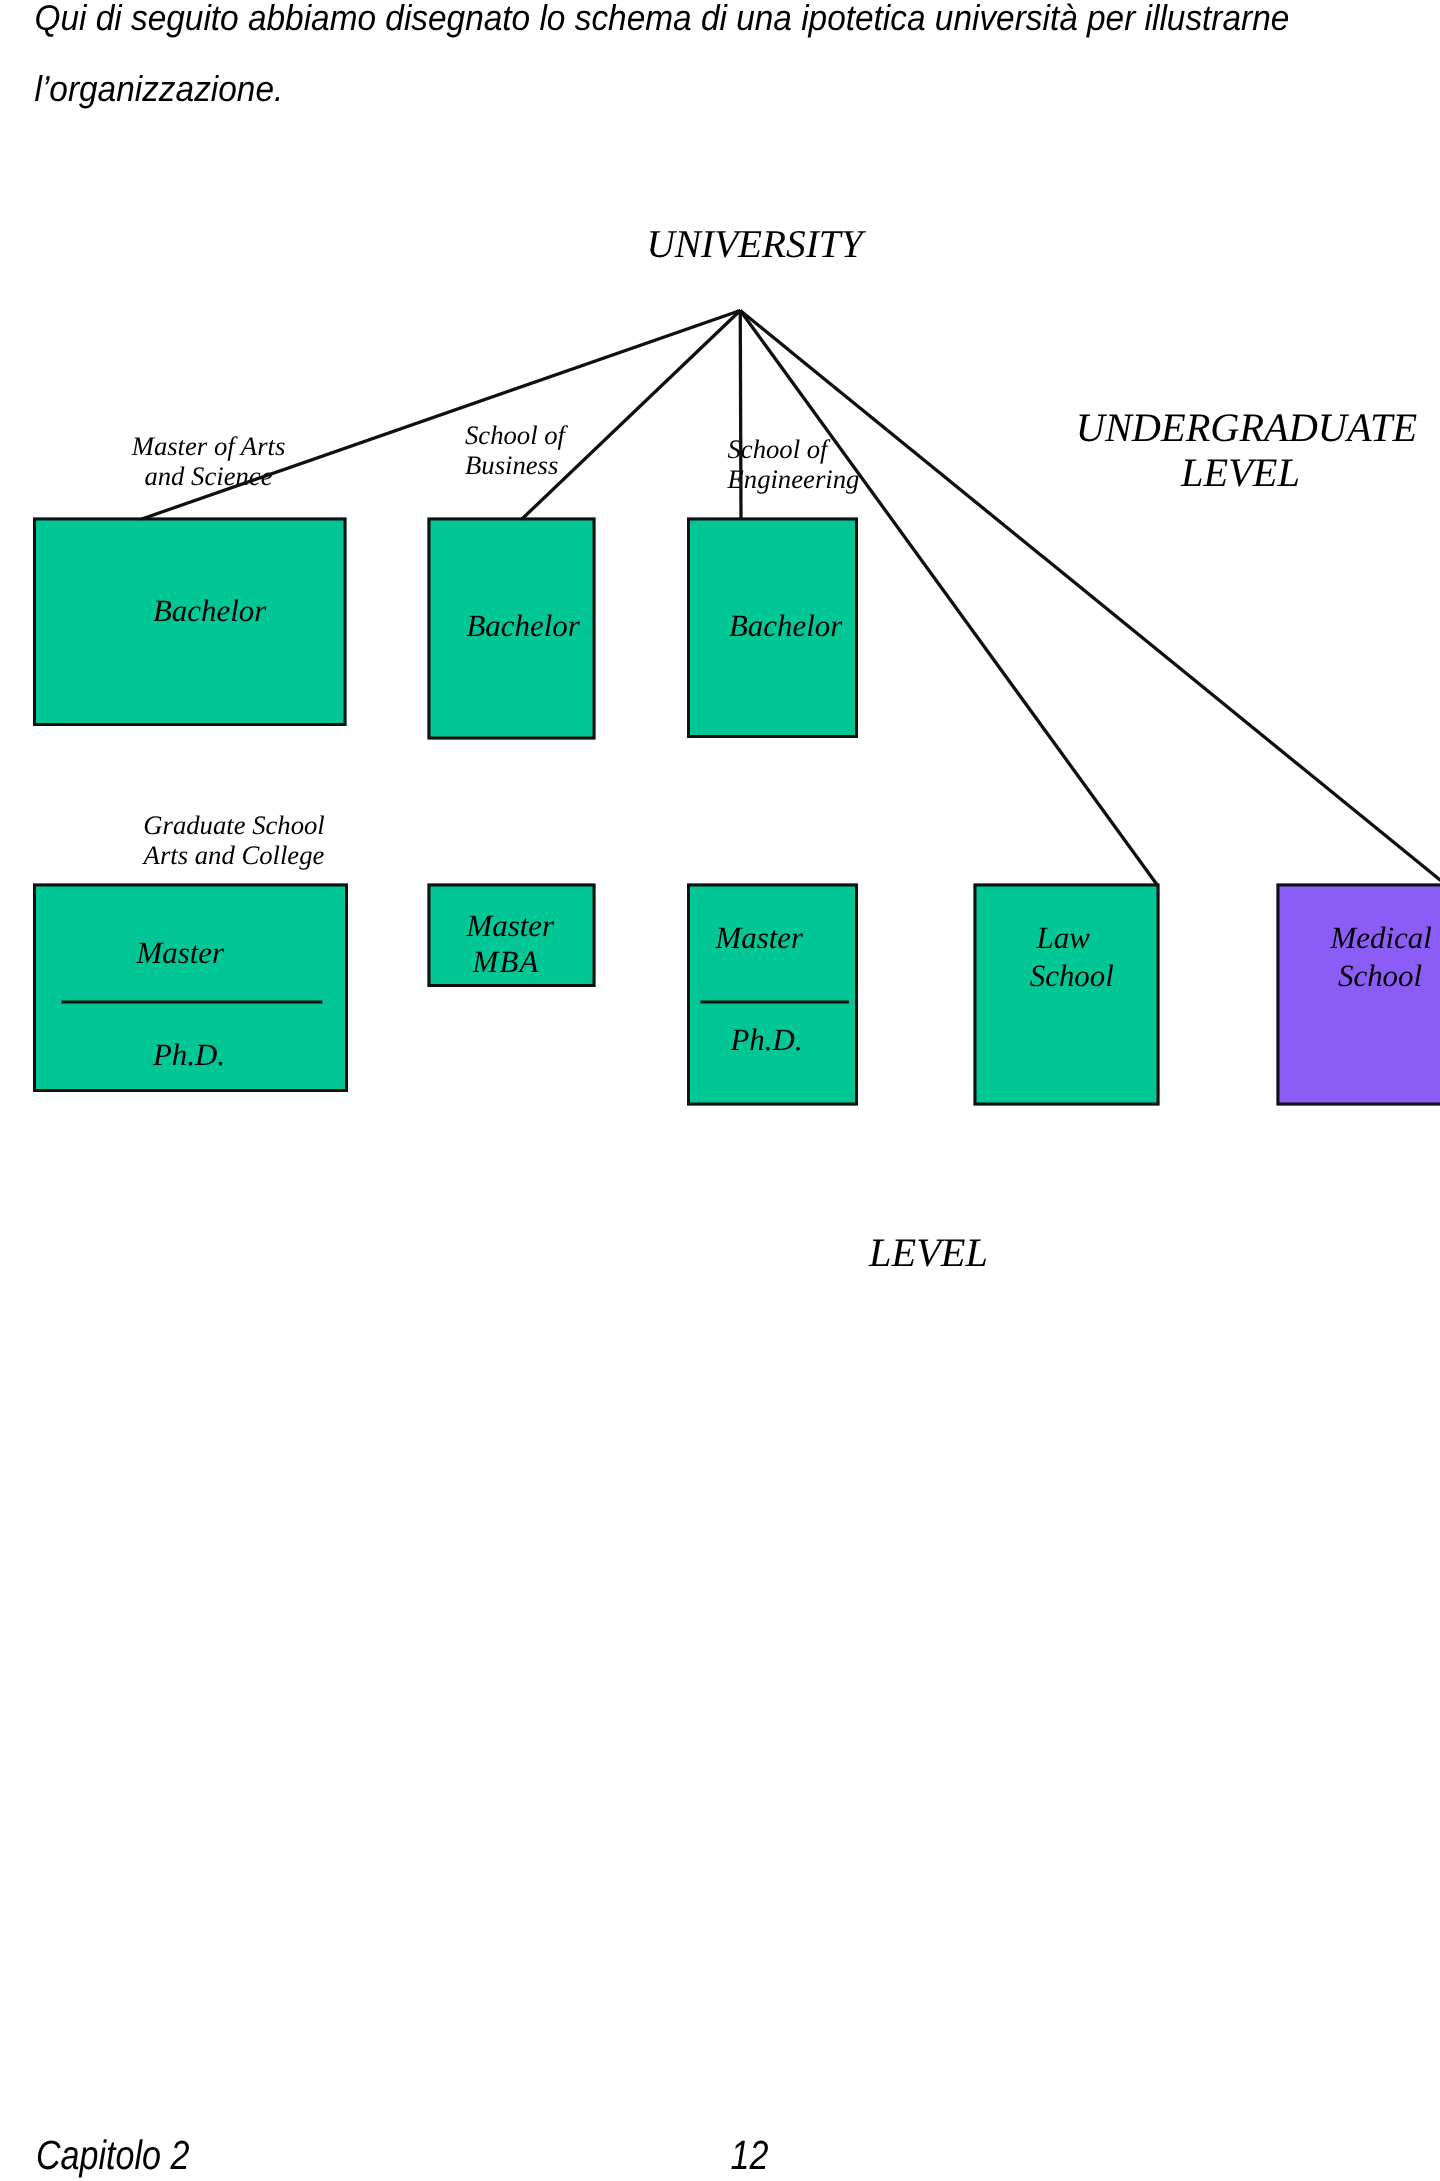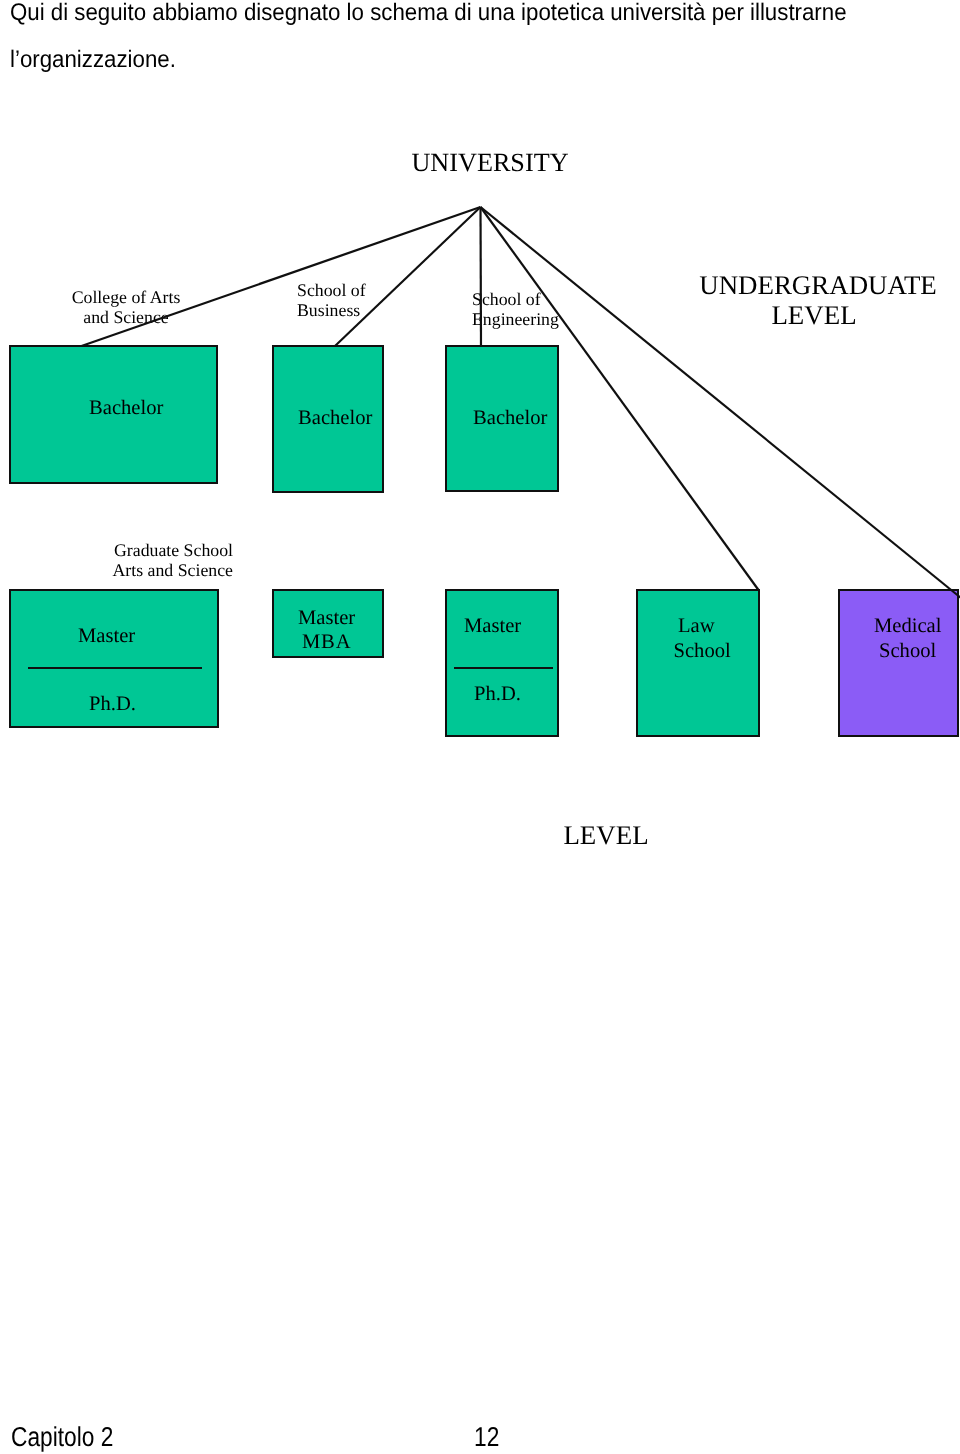--- a/index.html
+++ b/index.html
@@ -1,33 +1,33 @@
 <!DOCTYPE html>
 <html><head>
 <meta charset="utf-8">
 <title>Schema universita</title>
 <style>
   html,body{margin:0;padding:0;}
   body{-webkit-font-smoothing:antialiased;text-rendering:geometricPrecision;}
   body{width:960px;height:1454px;background:#ffffff;position:relative;overflow:hidden;
        font-family:"Liberation Serif",serif;color:#000;}
-  .page{position:absolute;left:4px;top:0;width:892px;height:1454px;transform:translateZ(0);}
+  .page{position:absolute;left:17px;top:0;width:892px;height:1454px;transform:translateZ(0);font-style:italic;}
   .abs{position:absolute;}
   #intro{left:6px;top:-11px;width:1024px;font-family:"Liberation Sans",sans-serif;
          font-size:23.95px;line-height:47px;color:#000000;
          transform:scaleX(0.93);transform-origin:left top;}
   svg.diag{position:absolute;left:0;top:0;width:960px;height:1454px;z-index:5;pointer-events:none;}
 
   #root-title{left:6px;top:147.5px;width:960px;text-align:center;font-size:26.2px;letter-spacing:0px;}
 
   .lbl{font-size:17.8px;line-height:20.25px;text-align:center;}
   #lbl-arts{left:41px;top:287px;width:162px;}
   #lbl-bus{left:293px;top:280px;width:130px;text-align:left;}
   #lbl-eng{left:468px;top:290px;width:130px;text-align:left;line-height:19.6px;}
-  #lbl-grad{left:49px;top:541px;width:180px;text-align:right;line-height:19.7px;}
+  #lbl-grad{left:49px;top:541px;width:180px;text-align:center;line-height:19.7px;}
 
   .cap{font-size:26.9px;line-height:30px;text-align:center;}
   #cap-under{left:664px;top:270px;width:300px;}
   #cap-under div:nth-child(2){position:relative;left:-4px;}
   #cap-grad{left:452px;top:820px;width:300px;}
   #cap-grad div:nth-child(2){position:relative;left:-3px;}
 
   .box{background:#00c795;border:2px solid #be185d;box-sizing:border-box;z-index:2;}
   #box-b1{left:5px;top:345px;width:209px;height:139px;}
   #box-b2{left:268px;top:345px;width:112px;height:148px;}
@@ -78,21 +78,21 @@
     <g id="connector-group" stroke-width="2.2" fill="none" shape-rendering="geometricPrecision" stroke="#101010">
       <line class="conn" x1="476.5" y1="207" x2="77.5" y2="346"></line>
       <line class="conn" x1="476.5" y1="207" x2="331" y2="346"></line>
       <line class="conn" x1="476.5" y1="207" x2="477" y2="346"></line>
       <line class="conn" x1="476.5" y1="207" x2="754.5" y2="590"></line>
       <line class="conn" x1="476.5" y1="207" x2="957" y2="598"></line>
     </g>
   </svg>
 
   <div class="abs lbl" id="lbl-arts">
-    <div>College of Arts</div>
+    <div>Master of Arts</div>
     <div>and Science</div>
   </div>
   <div class="abs lbl" id="lbl-bus">
     <div>School of</div>
     <div>Business</div>
   </div>
   <div class="abs lbl" id="lbl-eng">
     <div>School of</div>
     <div>Engineering</div>
   </div>
@@ -107,21 +107,21 @@
   </div>
   <div class="abs box" id="box-b2" style="background: rgb(0, 199, 149); border-color: rgb(16, 16, 16);">
     <span class="btxt">Bachelor</span>
   </div>
   <div class="abs box" id="box-b3" style="background: rgb(0, 199, 149); border-color: rgb(16, 16, 16);">
     <span class="btxt">Bachelor</span>
   </div>
 
   <div class="abs lbl" id="lbl-grad">
     <div>Graduate School</div>
-    <div>Arts and Science</div>
+    <div>Arts and College</div>
   </div>
 
   <div class="abs box" id="box-g1" style="background: rgb(0, 199, 149); border-color: rgb(16, 16, 16);">
     <span class="gt1">Master</span>
     <span class="rule" style="border-top-color: rgb(16, 16, 16);"></span>
     <span class="gt2">Ph.D.</span>
   </div>
   <div class="abs box" id="box-g2" style="background: rgb(0, 199, 149); border-color: rgb(16, 16, 16);">
     <span class="gt1">Master</span>
     <span class="gt2">MBA</span>

